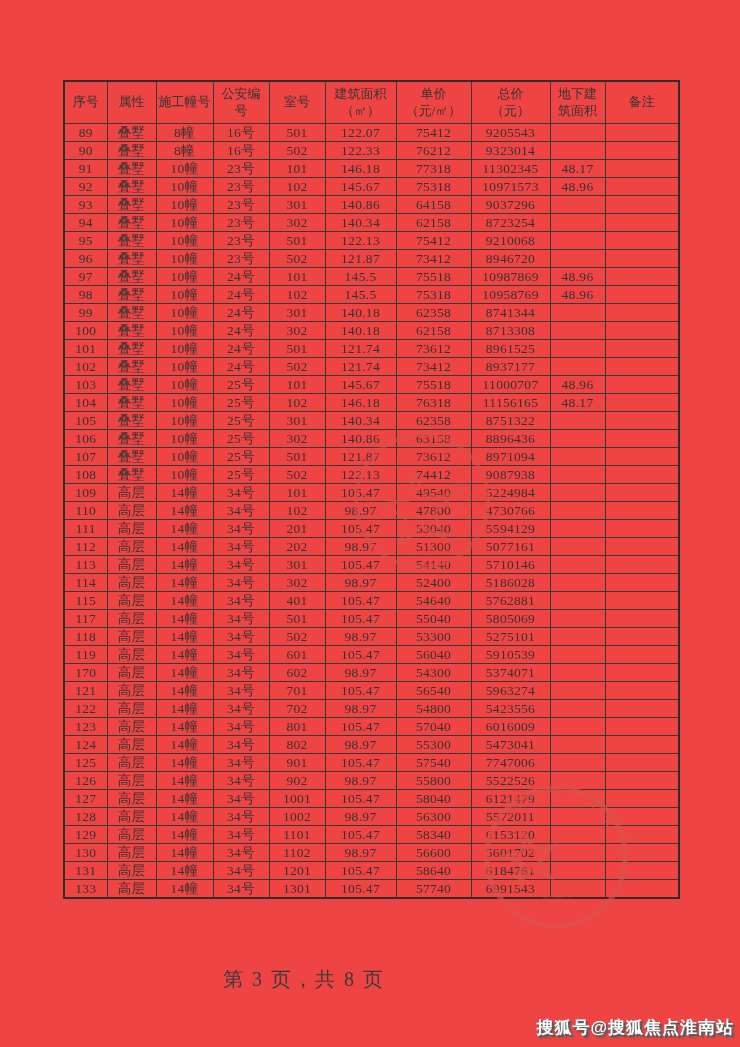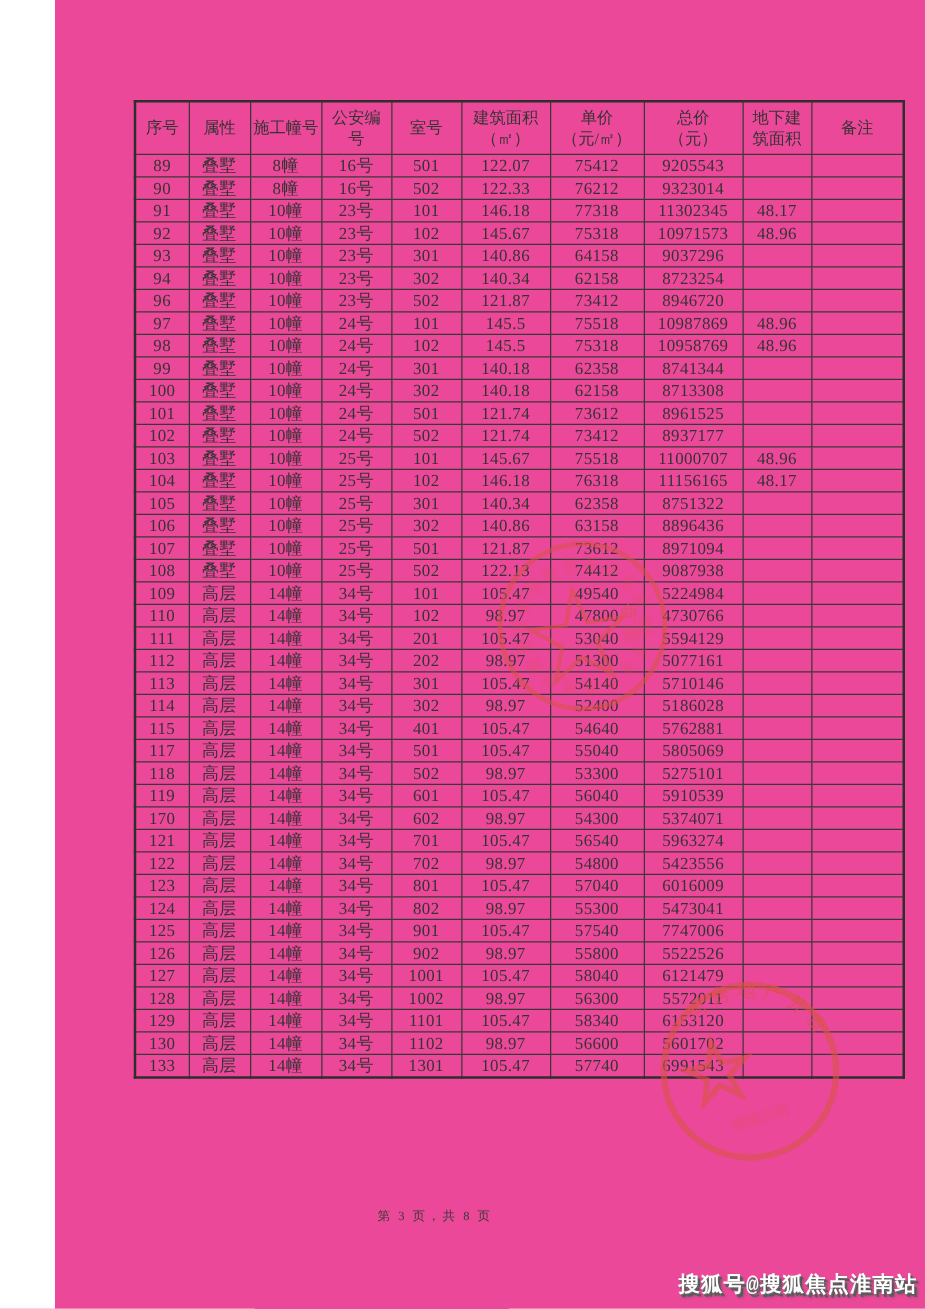--- a/index.html
+++ b/index.html
@@ -1,21 +1,21 @@
 <!DOCTYPE html>
 <html><head>
 <meta charset="utf-8">
 <style>
   html,body{margin:0;padding:0;}
   body{
     width:740px;height:1047px;position:relative;background:#ffffff;overflow:hidden;
     font-family:"Liberation Serif","DejaVu Serif",serif;
     -webkit-font-smoothing:antialiased;
   }
-  .page{position:absolute;inset:0;background:#ec4899;margin-left:44px;}
+  .page{position:absolute;inset:0;background:#ef4444;}
 
   table.price{
     position:absolute;left:63px;top:80px;width:615px;
     border-collapse:collapse;table-layout:fixed;
     border:2px solid #2e2e2e;
   }
   table.price th, table.price td{
     border:1px solid #383838;
     text-align:center;vertical-align:middle;
     color:#343434;
@@ -26,29 +26,29 @@
     font-size:13px;font-weight:normal;line-height:1.25;
     height:41px;white-space:pre-line;
   }
   table.price td{
     font-size:13.5px;height:17px;line-height:17px;
     letter-spacing:0.3px;
   }
 
   .footer{
     position:absolute;left:0;top:966px;width:608px;
-    text-align:center;font-size:10px;color:#3a3a3a;letter-spacing:2px;
+    text-align:center;font-size:20px;color:#3a3a3a;letter-spacing:2px;
   }
 
   .stamp{position:absolute;pointer-events:none;}
   .stamp-blur{filter:blur(0.4px);}
 
   .watermark{
     position:absolute;right:6px;top:1016px;
-    font-family:Liberation Mono, monospace;
+    font-family:Liberation Sans, sans-serif;
     font-size:17px;font-weight:bold;letter-spacing:1px;
     color:#ffffff;
     text-shadow:2px 2px 0 #5a5a5a, 1px 1px 0 #6e6e6e, 3px 3px 2px rgba(90,90,90,.55);
   }
 </style>
 </head>
 <body>
 
 <div class="page">
 
@@ -156,20 +156,32 @@
       <td>10幢</td>
       <td>23号</td>
       <td>302</td>
       <td>140.34</td>
       <td>62158</td>
       <td>8723254</td>
       <td></td>
       <td></td>
     </tr>
 
+    <tr>
+      <td>95</td>
+      <td>叠墅</td>
+      <td>10幢</td>
+      <td>23号</td>
+      <td>501</td>
+      <td>122.13</td>
+      <td>75412</td>
+      <td>9210068</td>
+      <td></td>
+      <td></td>
+    </tr>
 
     <tr>
       <td>96</td>
       <td>叠墅</td>
       <td>10幢</td>
       <td>23号</td>
       <td>502</td>
       <td>121.87</td>
       <td>73412</td>
       <td>8946720</td>
@@ -600,20 +612,32 @@
       <td>14幢</td>
       <td>34号</td>
       <td>1102</td>
       <td>98.97</td>
       <td>56600</td>
       <td>5601702</td>
       <td></td>
       <td></td>
     </tr>
 
+    <tr>
+      <td>131</td>
+      <td>高层</td>
+      <td>14幢</td>
+      <td>34号</td>
+      <td>1201</td>
+      <td>105.47</td>
+      <td>58640</td>
+      <td>6184761</td>
+      <td></td>
+      <td></td>
+    </tr>
 
 
     <tr>
       <td>133</td>
       <td>高层</td>
       <td>14幢</td>
       <td>34号</td>
       <td>1301</td>
       <td>105.47</td>
       <td>57740</td>

